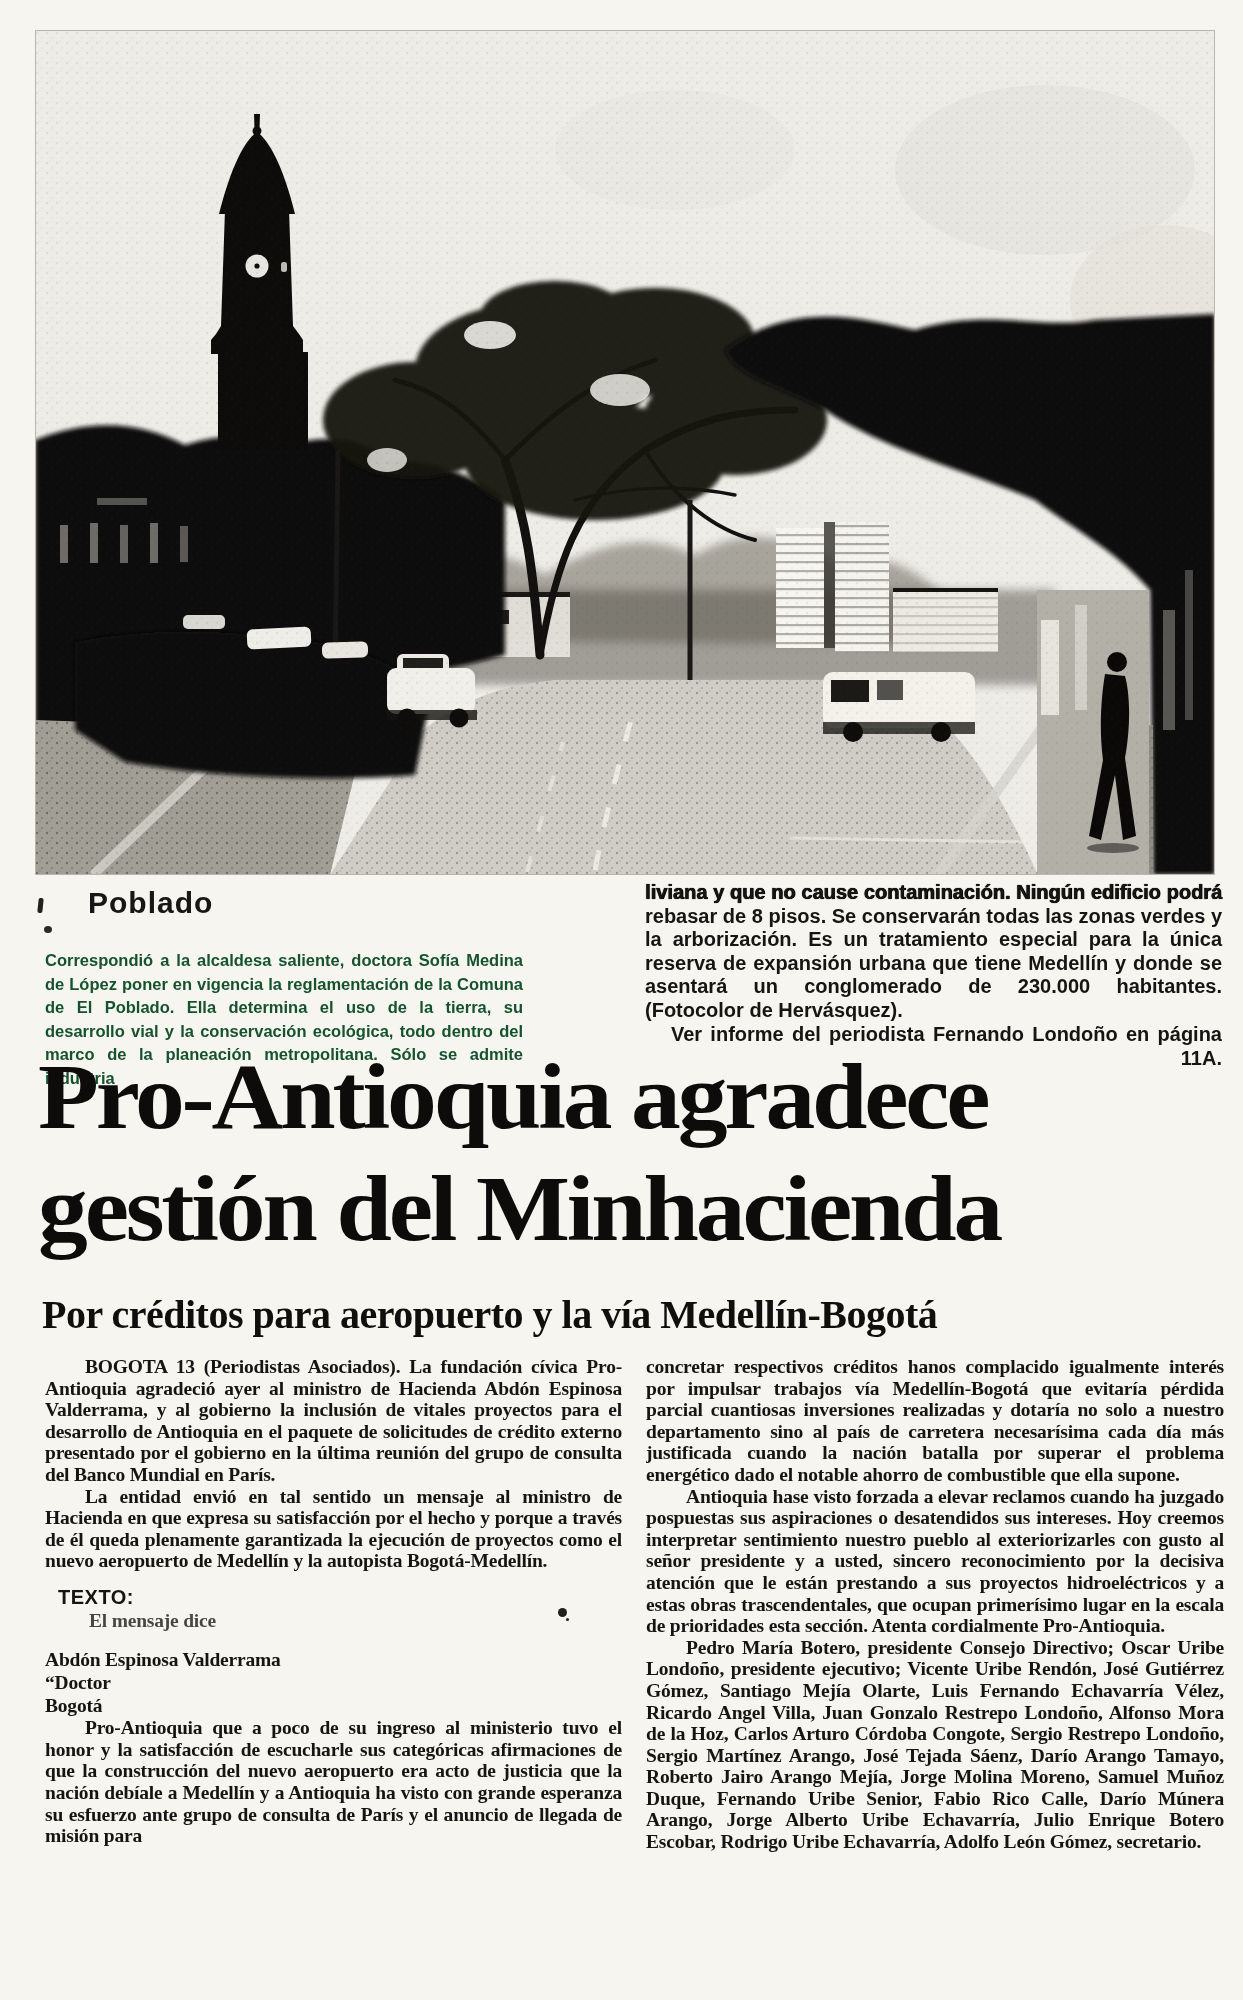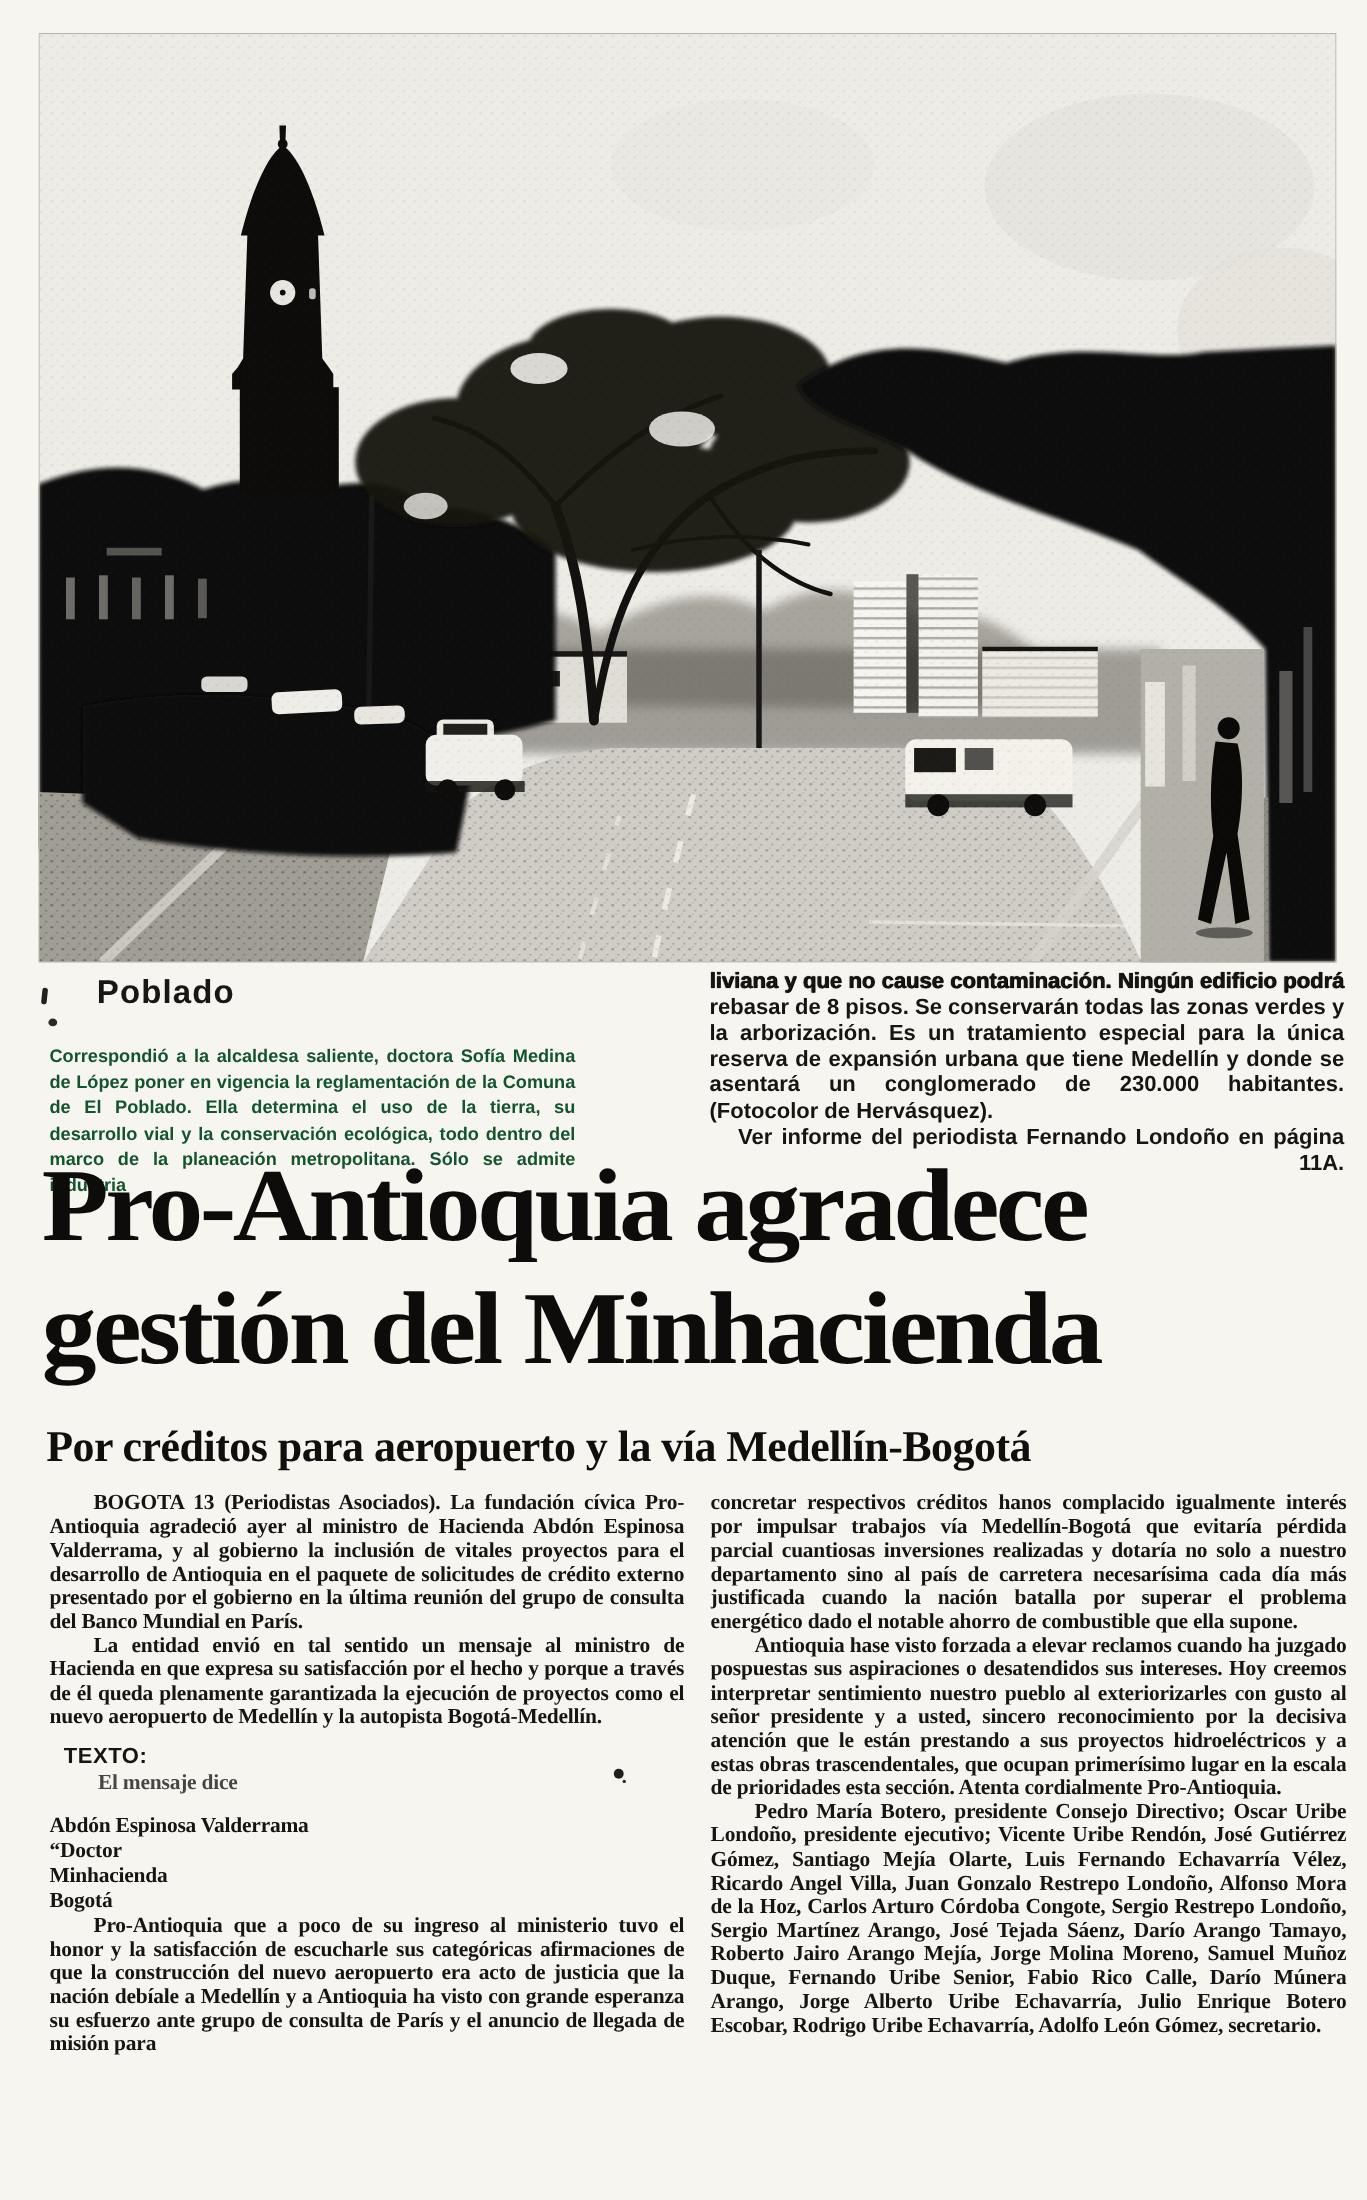--- a/index.html
+++ b/index.html
@@ -260,21 +260,20 @@
   <div class="abs subheadline">Por créditos para aeropuerto y la vía Medellín-Bogotá</div>
 
   <div class="abs col col-left">
     <p class="ind">BOGOTA 13 (Periodistas Asociados). La fundación cívica Pro-Antioquia agradeció ayer al ministro de Hacienda Abdón Espinosa Valderrama, y al gobierno la inclusión de vitales proyectos para el desarrollo de Antioquia en el paquete de solicitudes de crédito externo presentado por el gobierno en la última reunión del grupo de consulta del Banco Mundial en París.</p>
     <p class="ind">La entidad envió en tal sentido un mensaje al ministro de Hacienda en que expresa su satisfacción por el hecho y porque a través de él queda plenamente garantizada la ejecución de proyectos como el nuevo aeropuerto de Medellín y la autopista Bogotá-Medellín.</p>
     <div class="texto-label">TEXTO:</div>
     <div class="texto-sub">El mensaje dice</div>
     <div class="letter">
       <div>Abdón Espinosa Valderrama</div>
       <div>“Doctor</div>
-      <div>Minhacienda</div>
       <div>Bogotá</div>
     </div>
     <p class="ind p-after-salutation">Pro-Antioquia que a poco de su ingreso al ministerio tuvo el honor y la satisfacción de escucharle sus categóricas afirmaciones de que la construcción del nuevo aeropuerto era acto de justicia que la nación debíale a Medellín y a Antioquia ha visto con grande esperanza su esfuerzo ante grupo de consulta de París y el anuncio de llegada de misión para</p>
   </div>
 
   <div class="abs col col-right">
     <p>concretar respectivos créditos hanos complacido igualmente interés por impulsar trabajos vía Medellín-Bogotá que evitaría pérdida parcial cuantiosas inversiones realizadas y dotaría no solo a nuestro departamento sino al país de carretera necesarísima cada día más justificada cuando la nación batalla por superar el problema energético dado el notable ahorro de combustible que ella supone.</p>
     <p class="ind">Antioquia hase visto forzada a elevar reclamos cuando ha juzgado pospuestas sus aspiraciones o desatendidos sus intereses. Hoy creemos interpretar sentimiento nuestro pueblo al exteriorizarles con gusto al señor presidente y a usted, sincero reconocimiento por la decisiva atención que le están prestando a sus proyectos hidroeléctricos y a estas obras trascendentales, que ocupan primerísimo lugar en la escala de prioridades esta sección. Atenta cordialmente Pro-Antioquia.</p>
     <p class="ind">Pedro María Botero, presidente Consejo Directivo; Oscar Uribe Londoño, presidente ejecutivo; Vicente Uribe Rendón, José Gutiérrez Gómez, Santiago Mejía Olarte, Luis Fernando Echavarría Vélez, Ricardo Angel Villa, Juan Gonzalo Restrepo Londoño, Alfonso Mora de la Hoz, Carlos Arturo Córdoba Congote, Sergio Restrepo Londoño, Sergio Martínez Arango, José Tejada Sáenz, Darío Arango Tamayo, Roberto Jairo Arango Mejía, Jorge Molina Moreno, Samuel Muñoz Duque, Fernando Uribe Senior, Fabio Rico Calle, Darío Múnera Arango, Jorge Alberto Uribe Echavarría, Julio Enrique Botero Escobar, Rodrigo Uribe Echavarría, Adolfo León Gómez, secretario.</p>
   </div>

